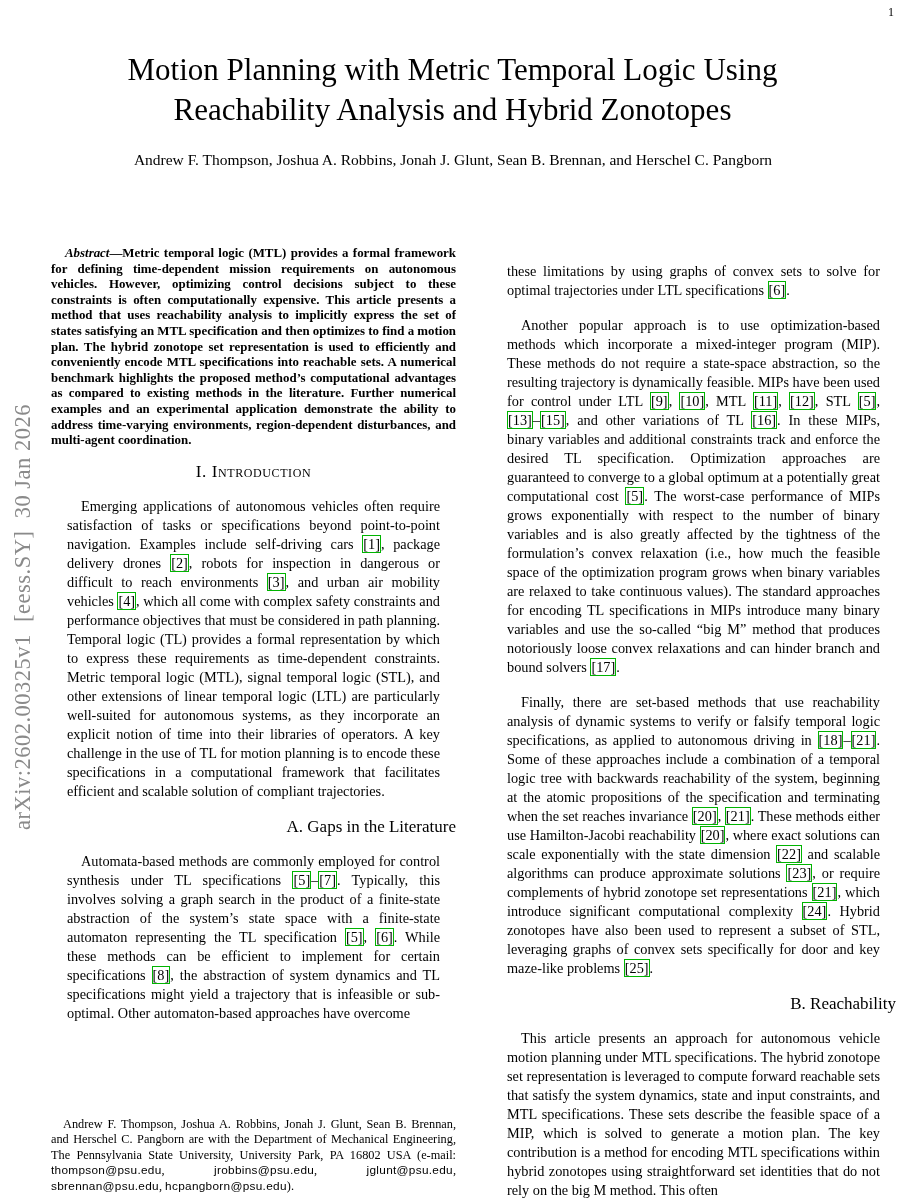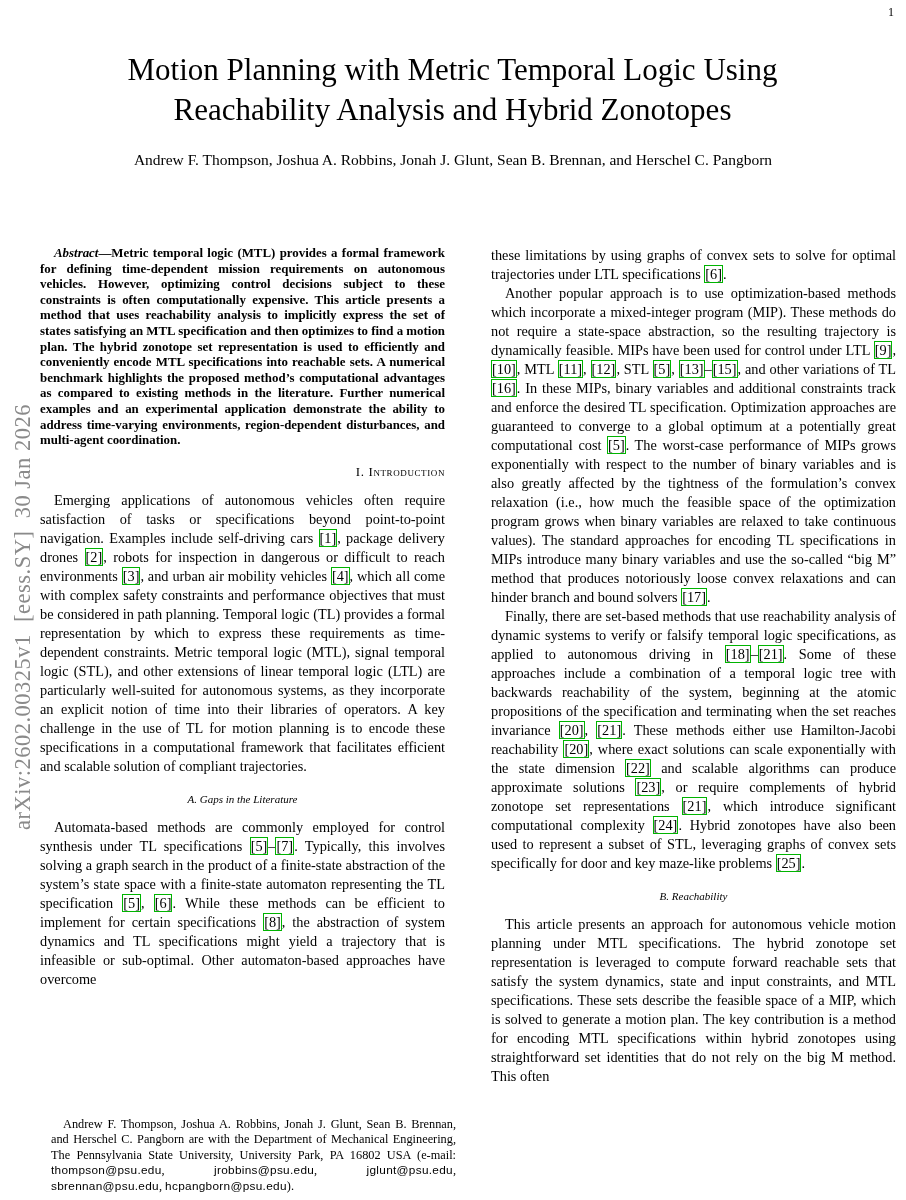--- a/index.html
+++ b/index.html
@@ -28,37 +28,37 @@
   }
   .authors {
     position:absolute; top:151px; left:20px; right:20px;
     text-align:center; font-size:15.5px;
   }
   .col {
     position:absolute; top:246px; width:405px; height:954px;
     overflow:hidden;
     text-align:justify; font-size:14.3px; line-height:19px;
   }
-  .col-left  { left:40px; }
+  .col-left  { left:51px; }
   .col-right { left:491px; }
   .abstract {
     font-weight:bold; font-size:12.9px; line-height:15.6px;
     text-indent:14px;
   }
   .abstract-label { font-style:italic; }
   .sec-heading {
-    text-align:right; font-weight:400; font-size:13px;
+    text-align:center; font-weight:400; font-size:17px;
     font-variant:small-caps; letter-spacing:0.6px;
     margin:13px 0 10px;
   }
   .subsec-heading {
-    font-style:italic; font-weight:400; font-size:11px;
-    text-align:center; margin:14px 0 9px;
+    font-weight:400; font-size:17px;
+    text-align:right; margin:14px 0 9px;
   }
-  .body-para { margin:0; }
+  .body-para { margin:16px; }
   .indent { text-indent:14px; }
   .cite {
     border:1px solid var(--cite-color, #00b400);
     white-space:nowrap; padding:0;
   }
   .mono {
     font-family:Liberation Sans, sans-serif;
     font-size:11.8px; letter-spacing:0.3px;
   }
   .footnote {

